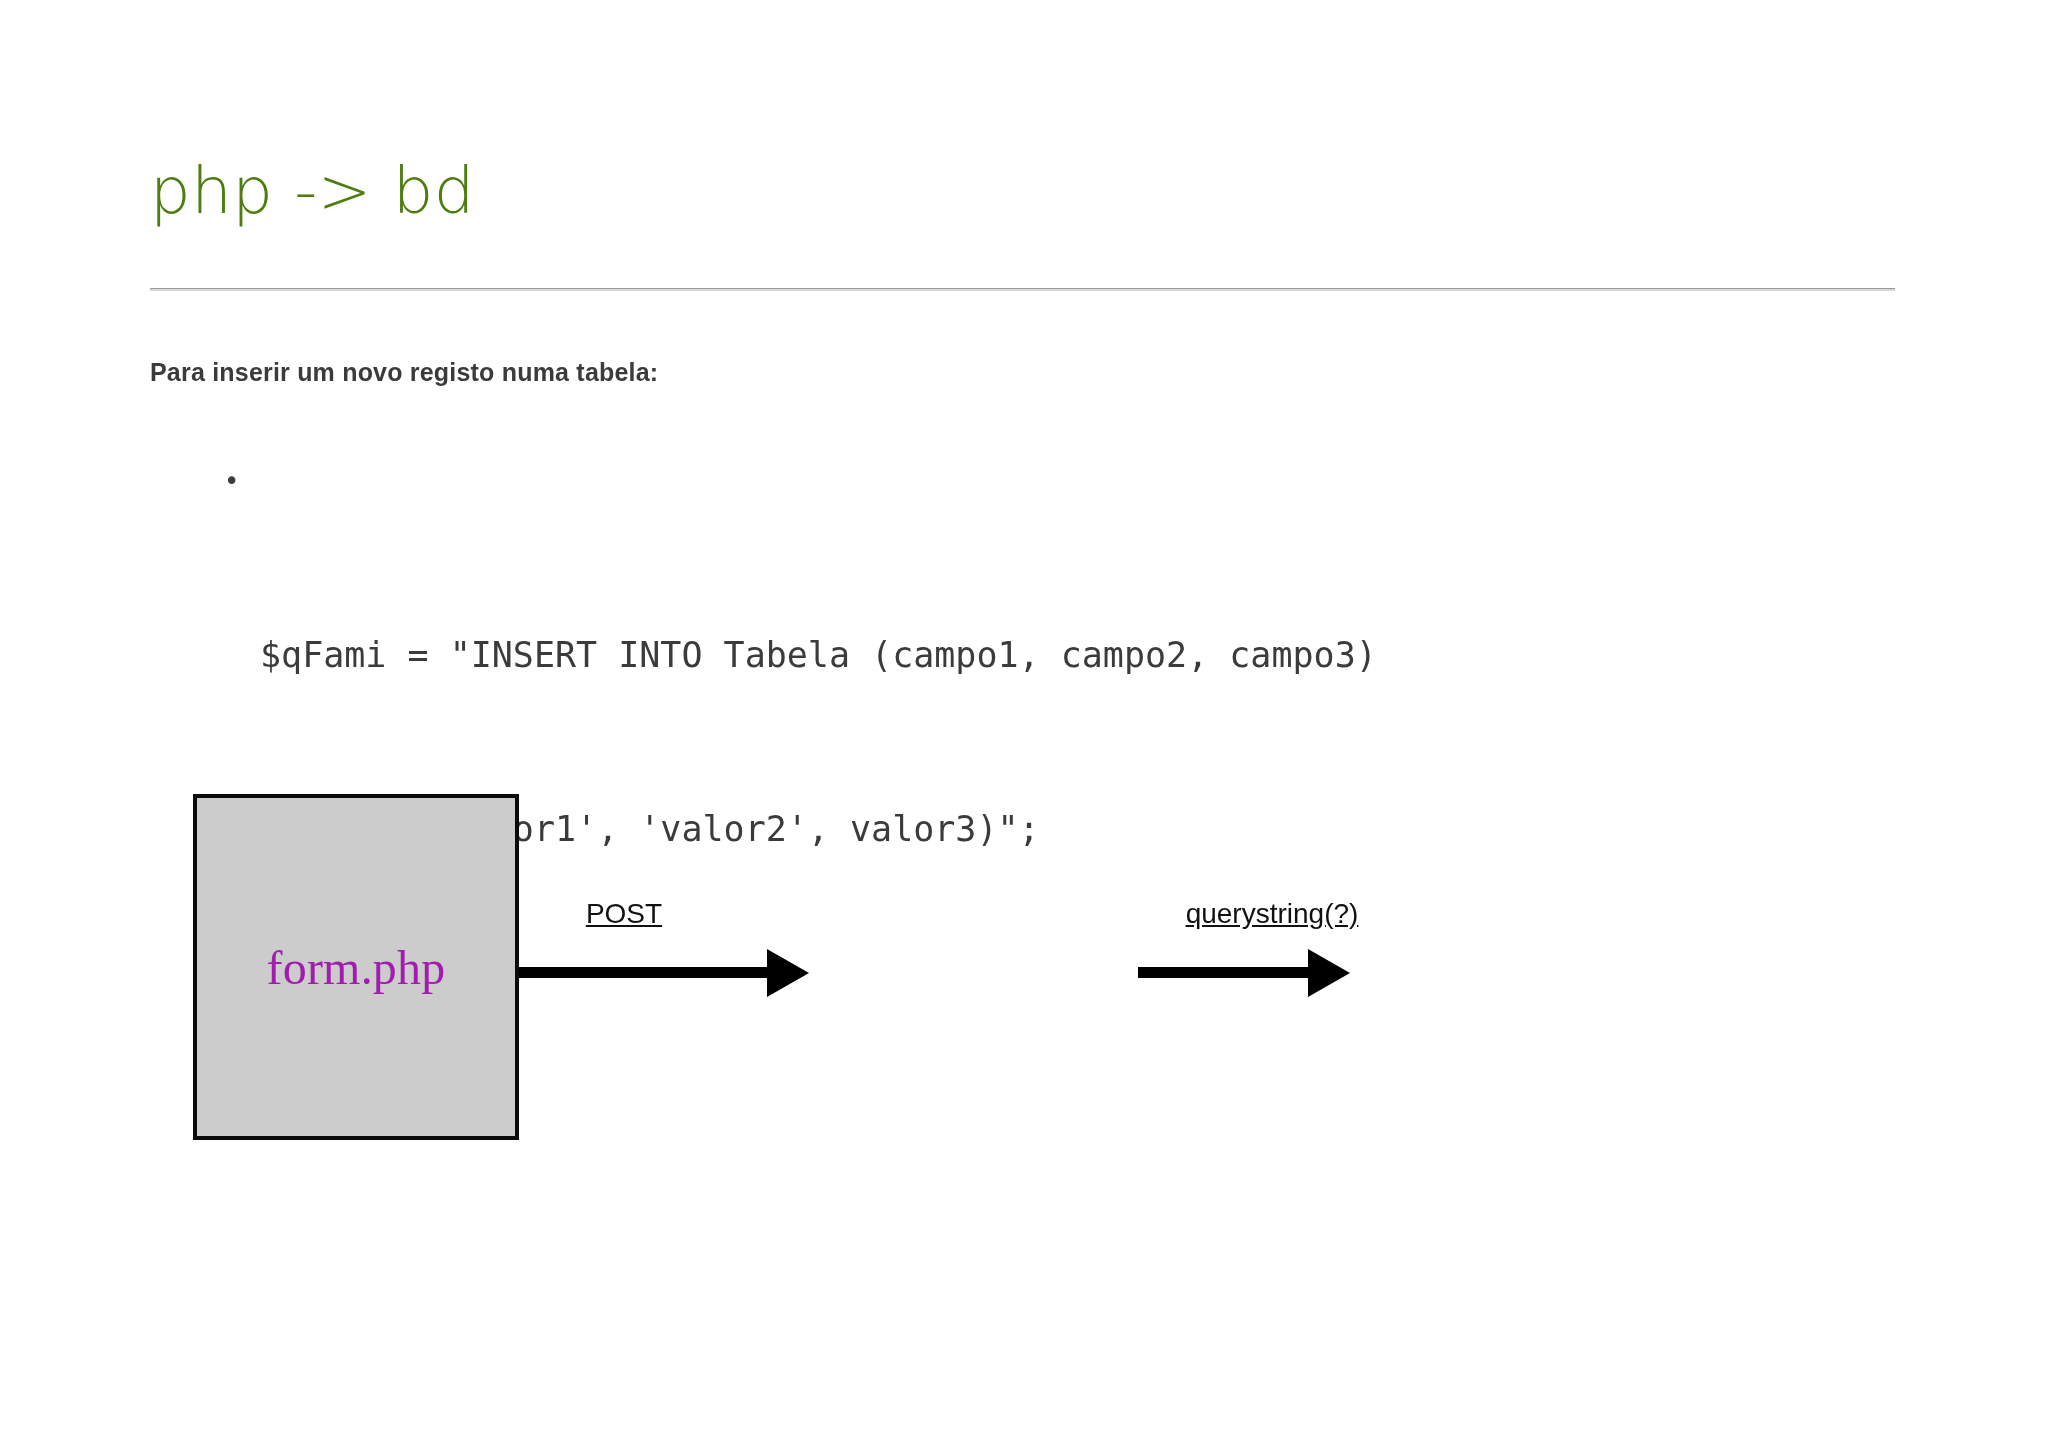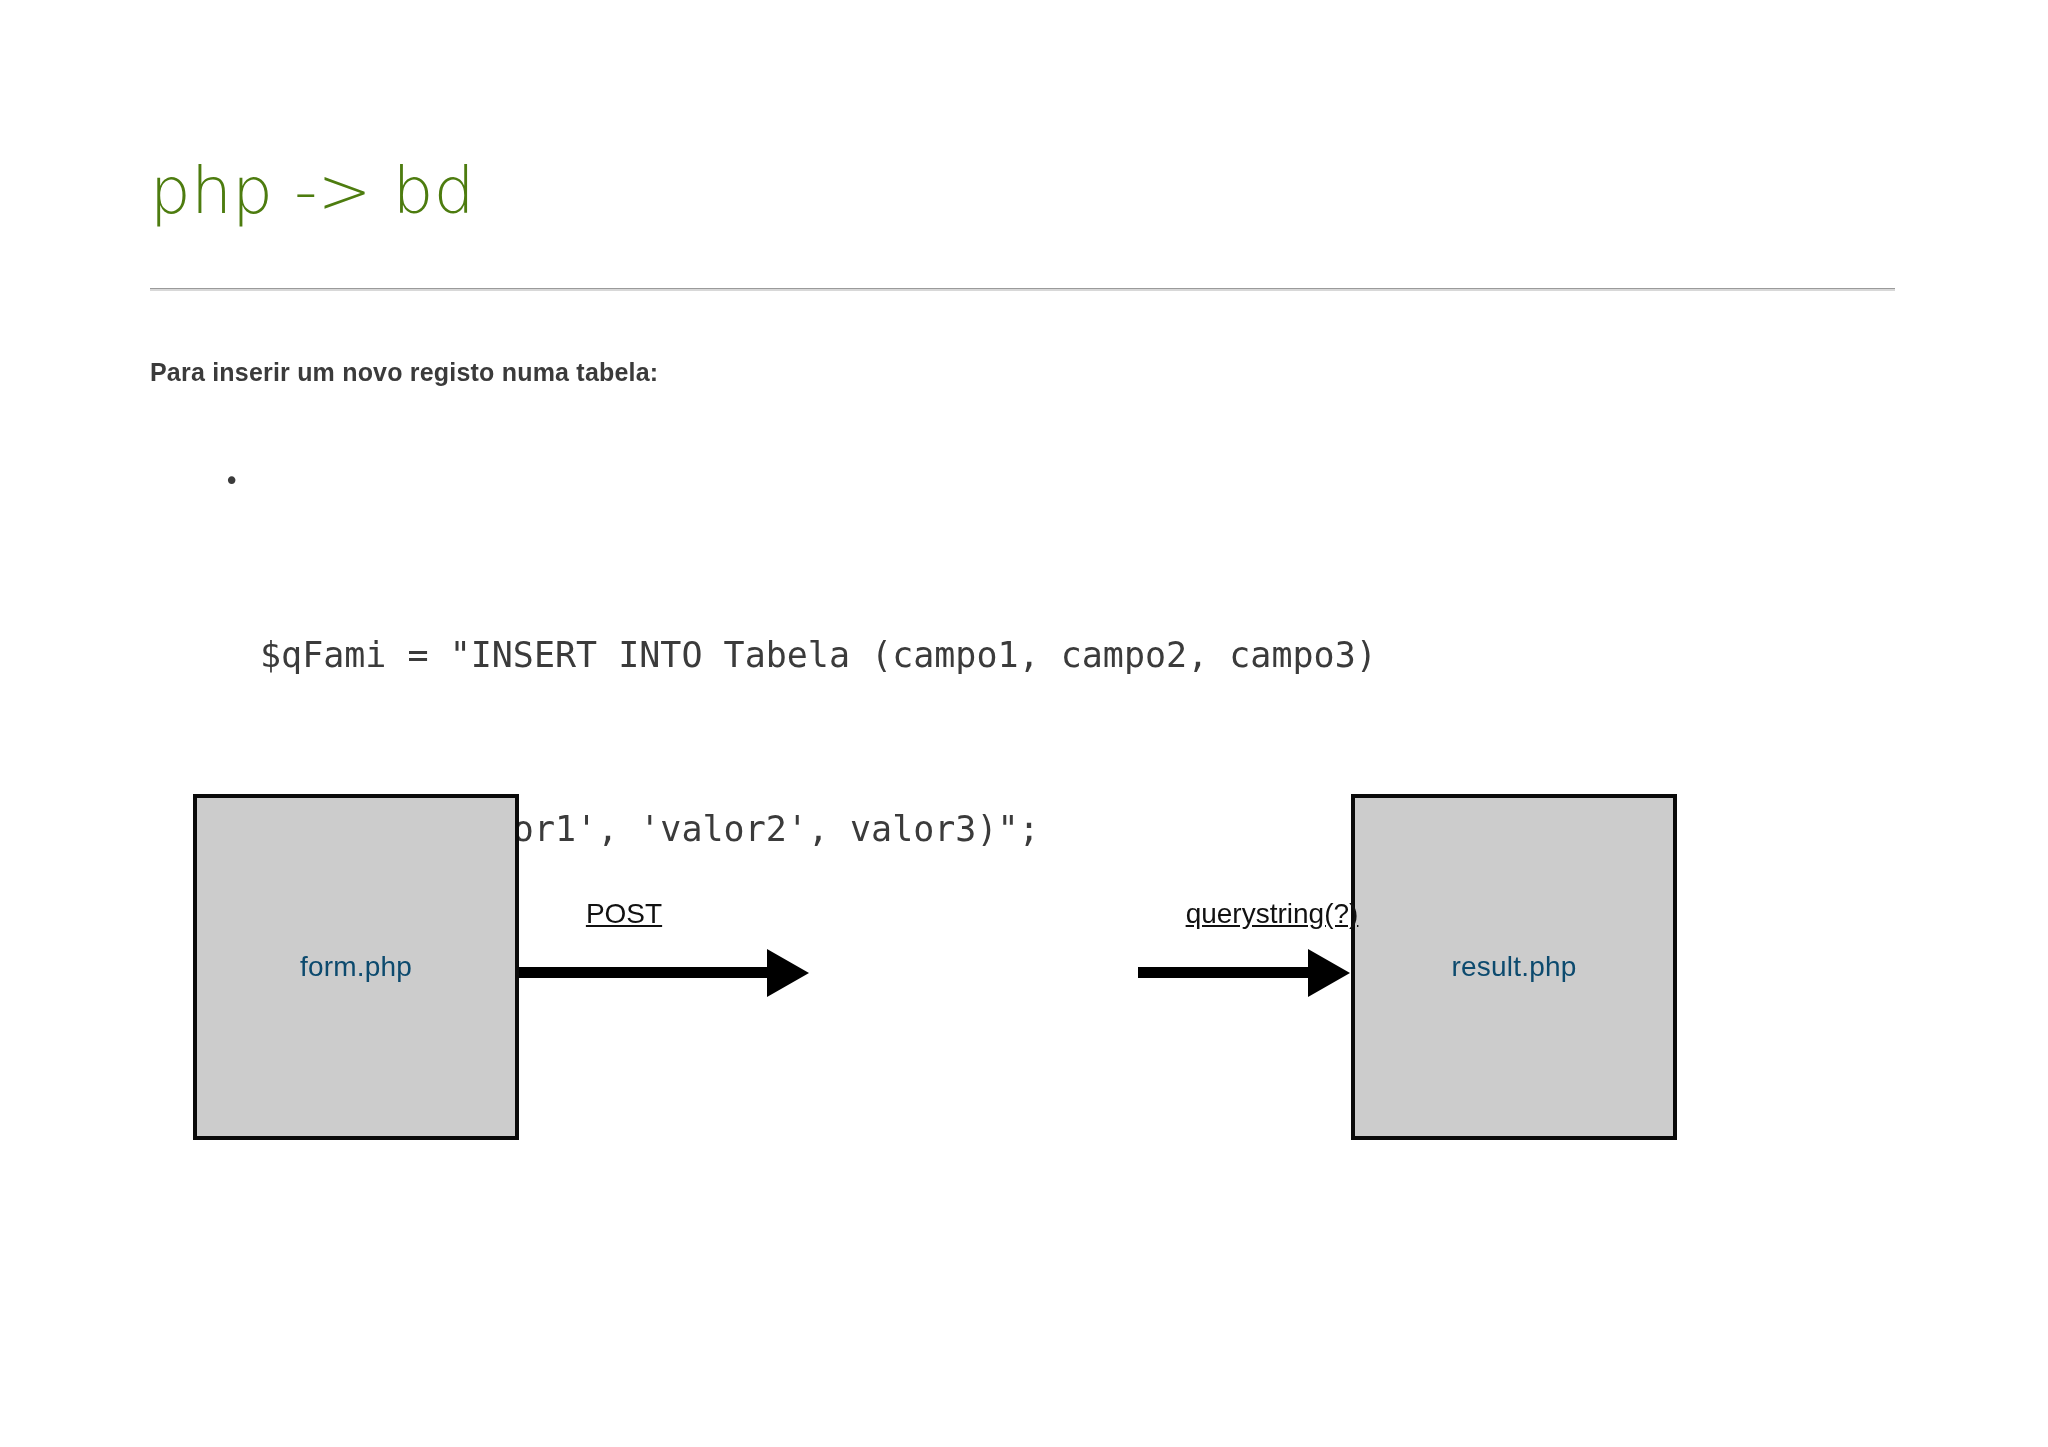--- a/index.html
+++ b/index.html
@@ -91,24 +91,24 @@
     width: 318px;
     height: 338px;
     background: #cccccc;
     border: 4px solid #0a0a0a;
     box-sizing: content-box;
     display: flex;
     align-items: center;
     justify-content: center;
   }
   .node-label {
-    font-family: Liberation Sans, sans-serif;
+    font-family: Liberation Serif, serif;
     font-weight: 400;
-    font-size: 28px;
-    color: #0c4a6e;
+    font-size: 48px;
+    color: #a21caf;
     letter-spacing: 0.2px;
     white-space: pre;
   }
   #node-form   { left: 193px; }
   #node-insert { left: 812px; }
   #node-result { left: 1351px; }
 
   .edge { position: absolute; }
   .edge-shaft {
     position: absolute;
@@ -159,23 +159,20 @@
   </div>
 </div>
 
 <div class="diagram">
 
   <div class="node" id="node-form">
     <span class="node-label">form.php</span>
   </div>
 
 
-  <div class="node" id="node-result">
-    <span class="node-label">result.php</span>
-  </div>
 
   <div class="edge" id="edge-post">
     <span class="edge-shaft"></span>
     <span class="edge-head"></span>
     <span class="edge-label">POST</span>
   </div>
 
   <div class="edge" id="edge-query">
     <span class="edge-shaft"></span>
     <span class="edge-head"></span>

